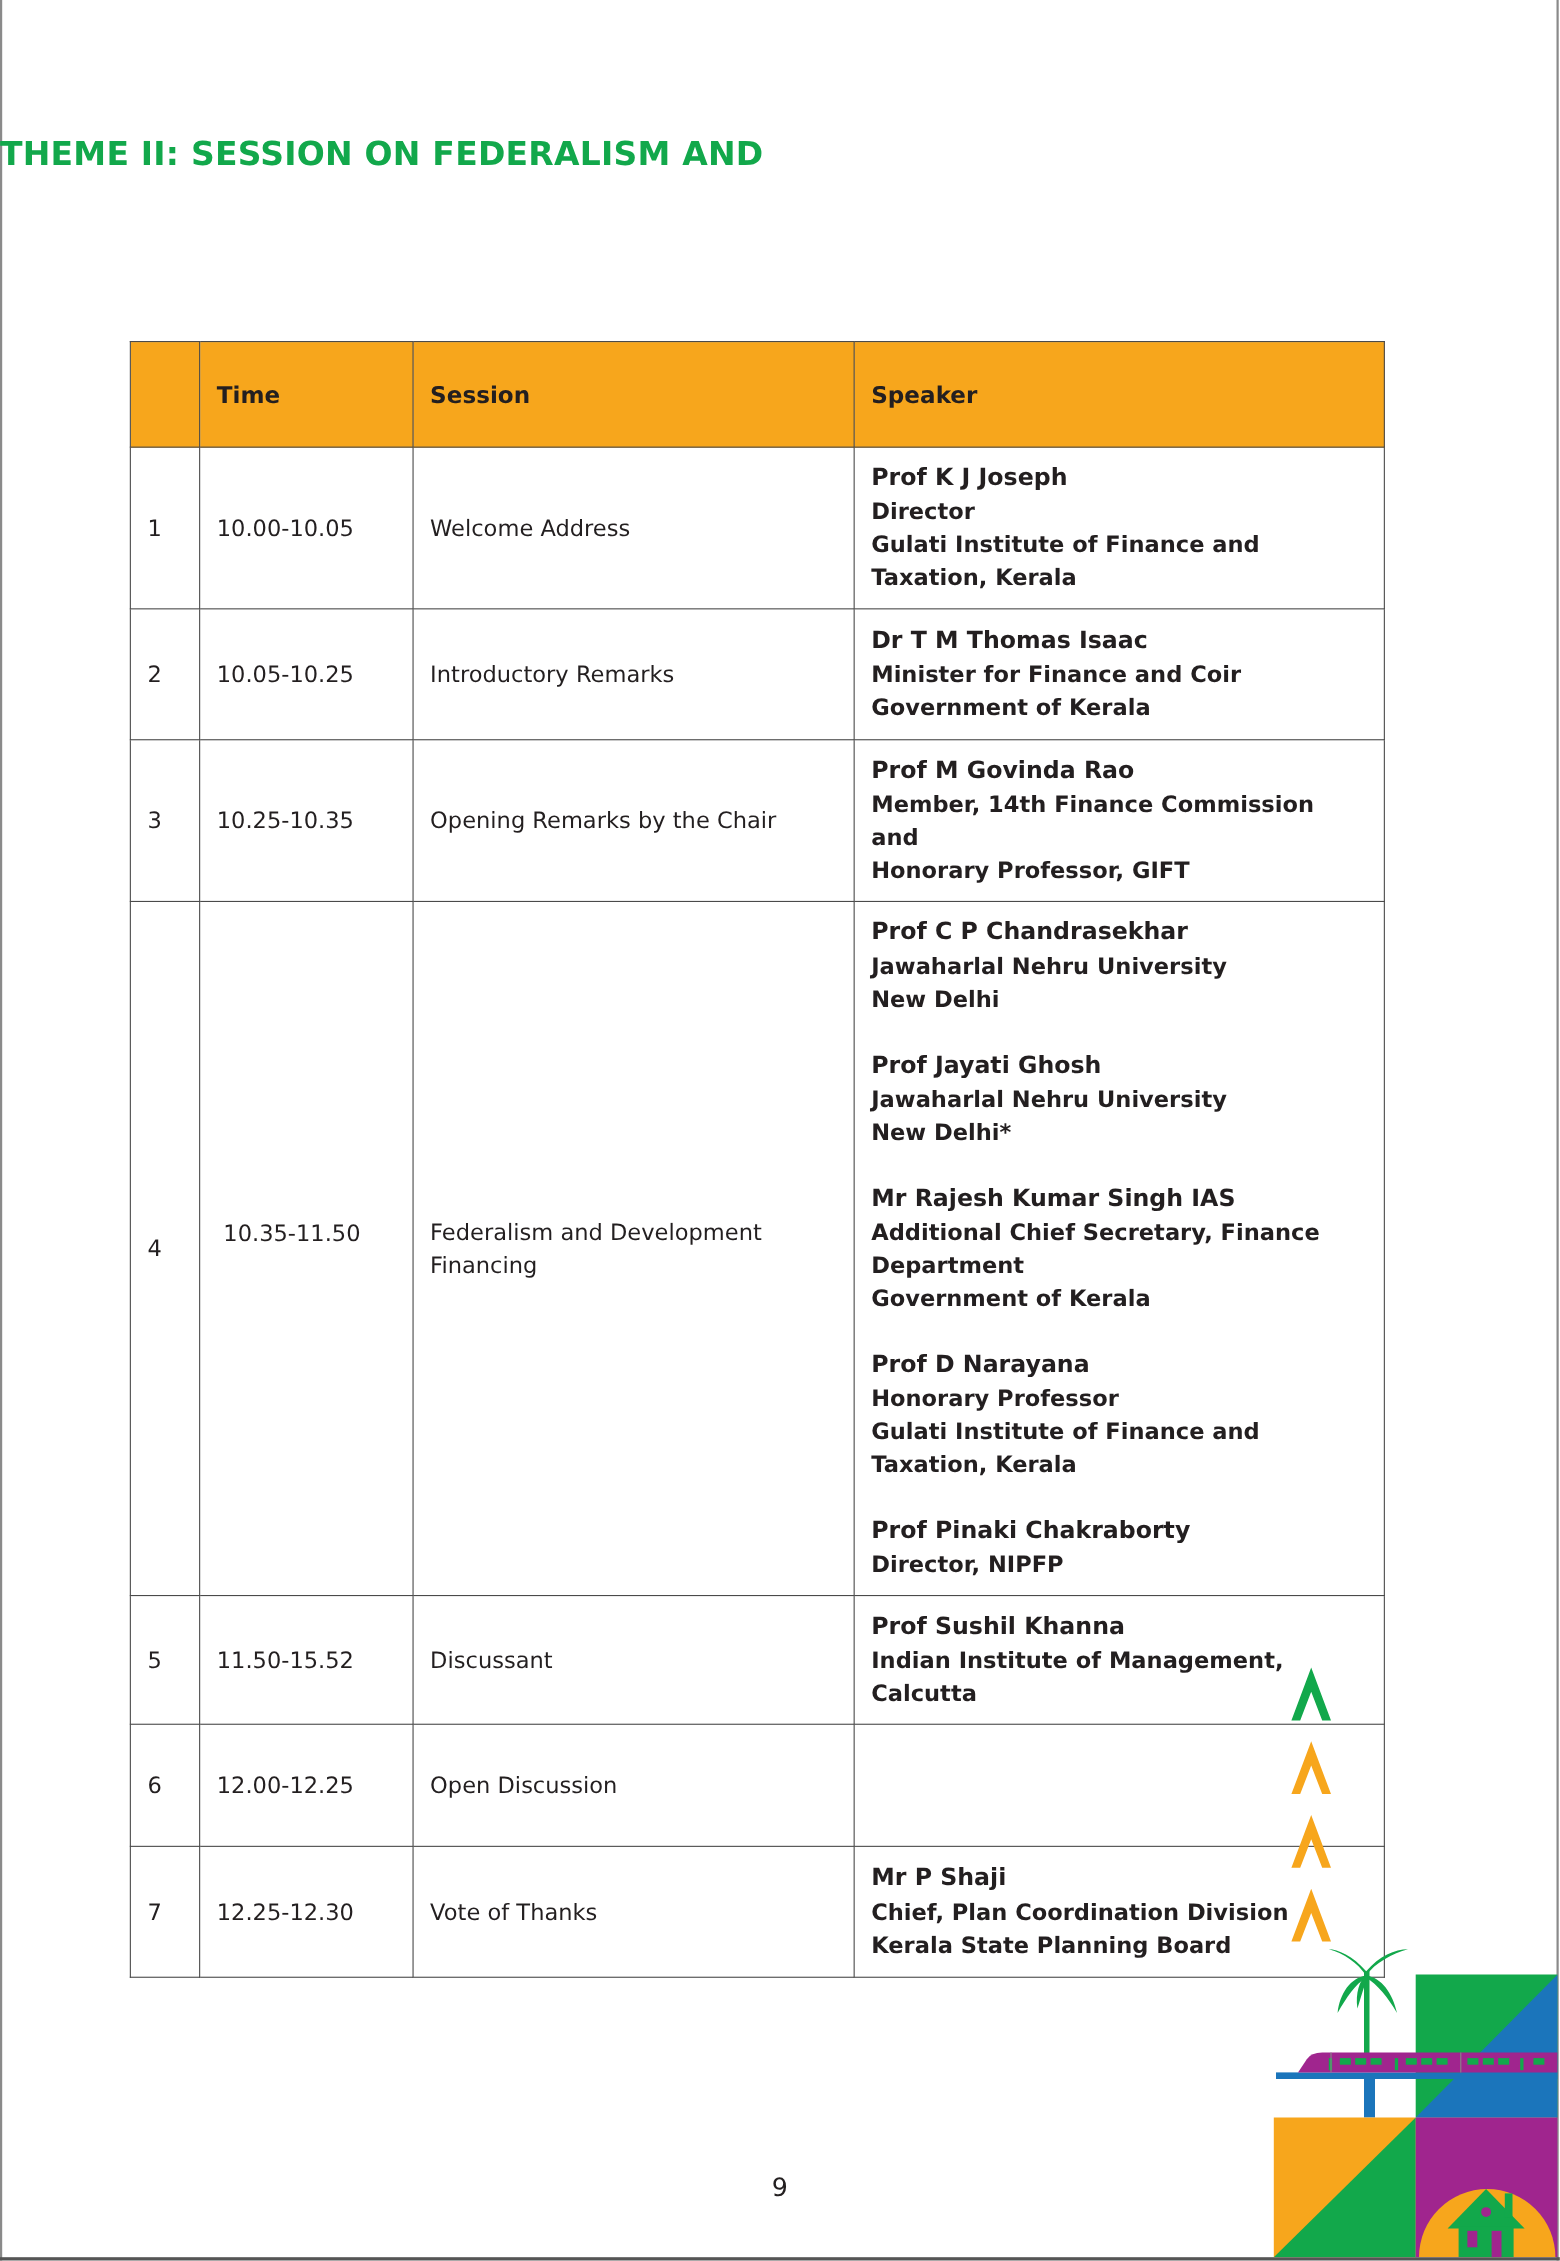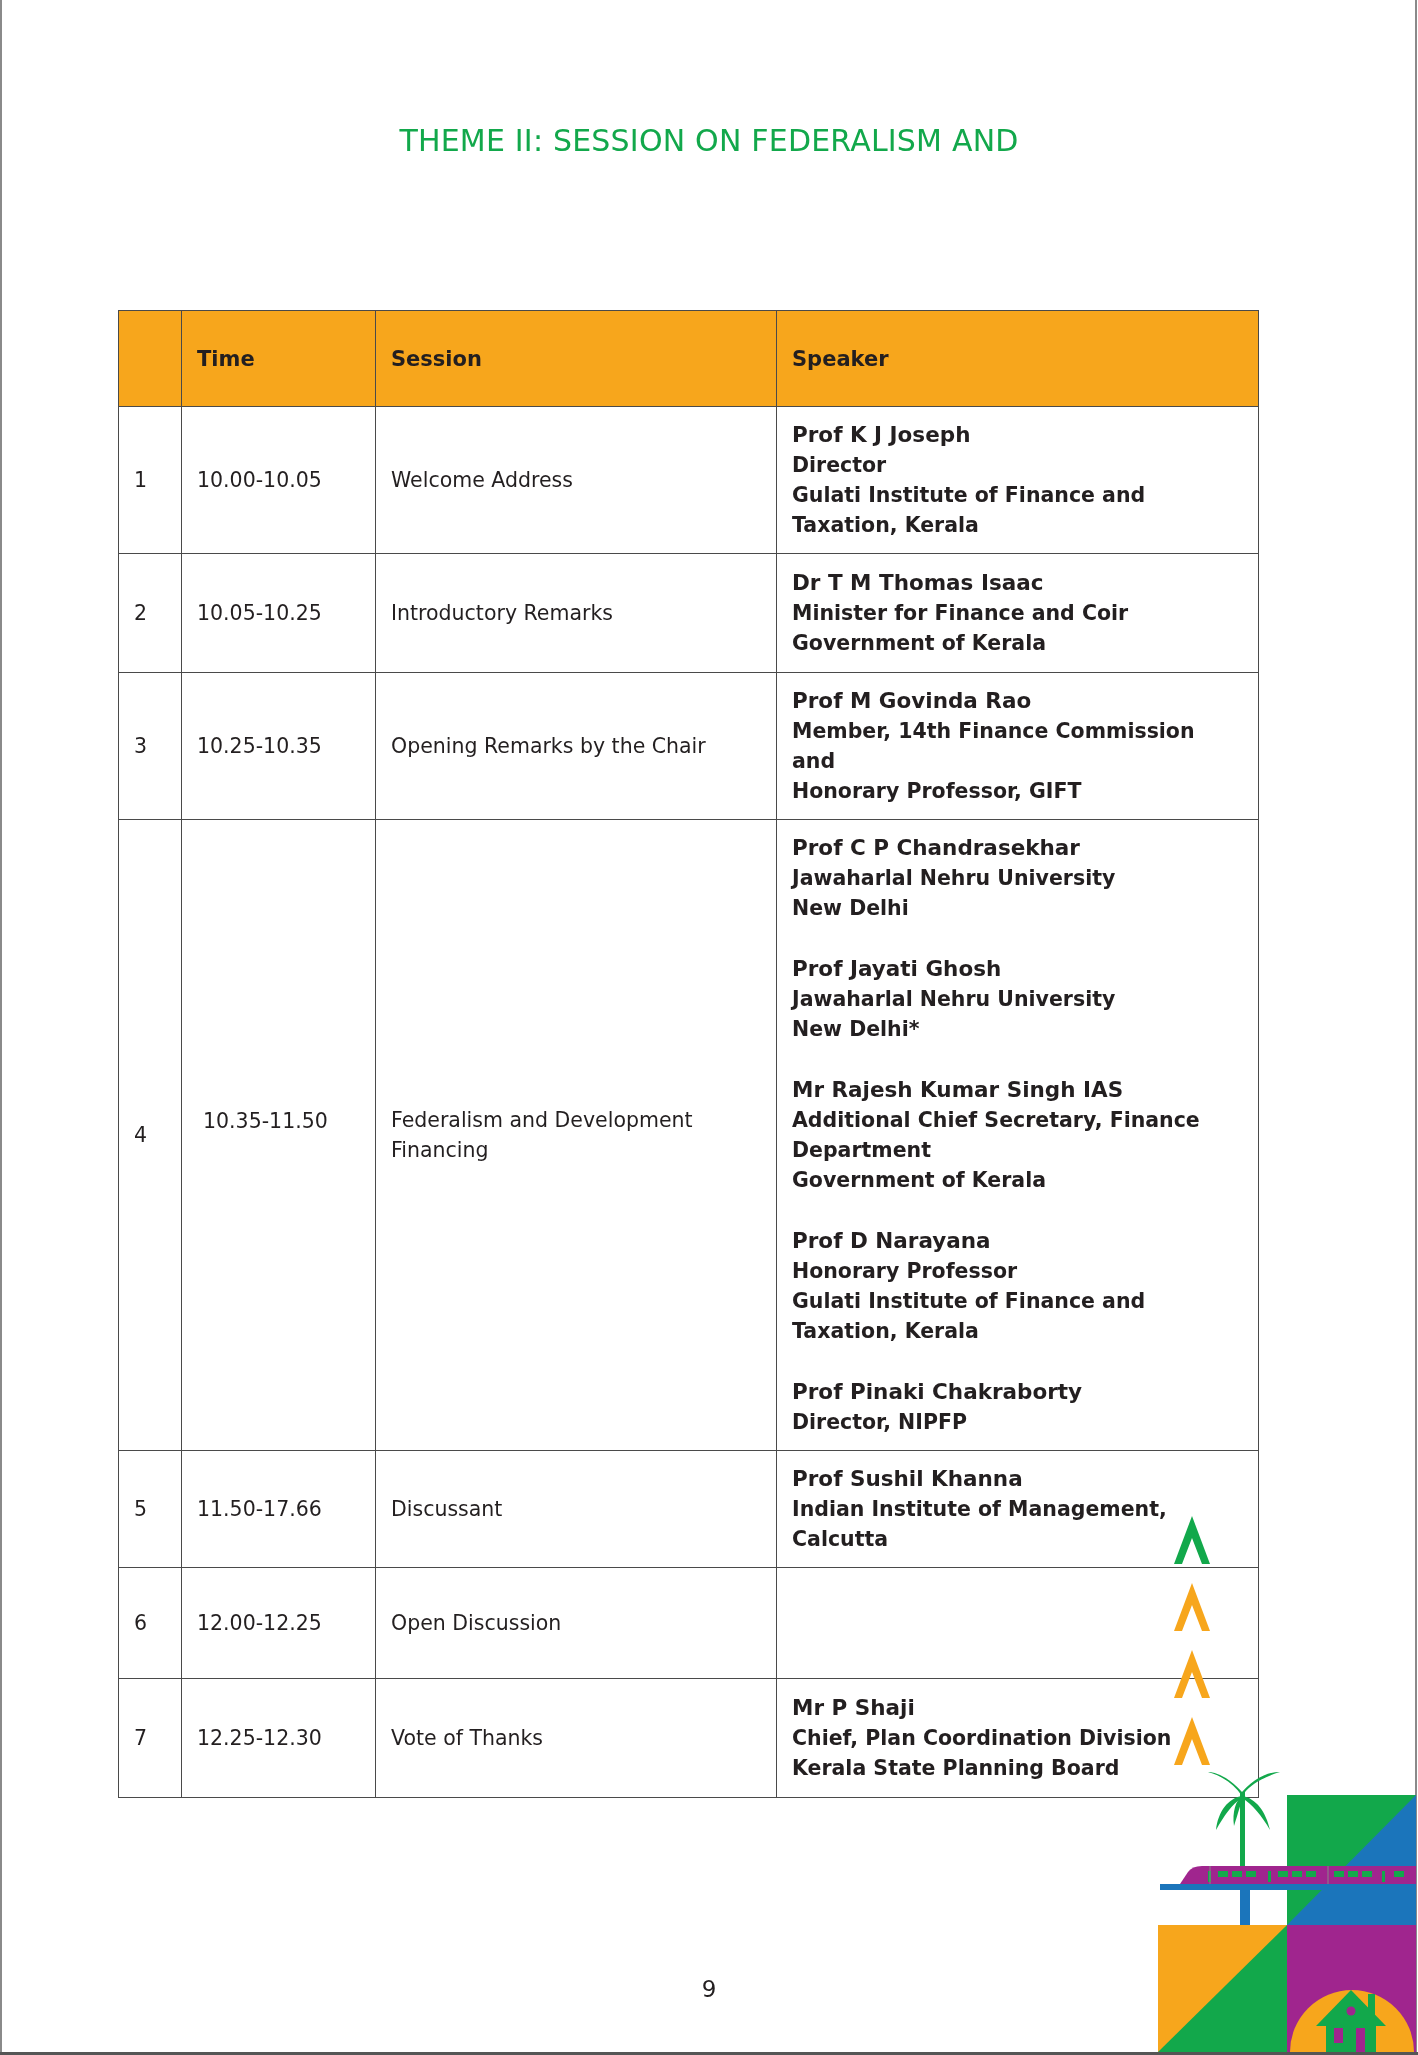--- a/index.html
+++ b/index.html
@@ -6,21 +6,21 @@
   body {
     width: 1418px; height: 2055px; position: relative; overflow: hidden;
     background: #ffffff; font-family: "DejaVu Sans", sans-serif; color: #231f20;
   }
   .page-border-left { position: absolute; left: 0; top: 0; width: 2px; height: 2055px; background: #8a8a8a; }
   .page-border-right { position: absolute; left: 1415px; top: 0; width: 2px; height: 2055px; background: #8a8a8a; }
   .page-border-bottom { position: absolute; left: 0; top: 2052px; width: 1418px; height: 3px; background: #555; }
 
   .title {
     position: absolute; left: 0; width: 1418px; top: 122px;
-    text-align: center; color: #12a84b; font-weight: normal;
+    color: #12a84b; font-weight: bold;
     font-family: "DejaVu Sans", sans-serif; font-size: 30px; line-height: 38px;
     letter-spacing: 0.2px;
   }
 
   table.agenda {
     position: absolute; left: 118px; top: 310px; width: 1140px;
     border-collapse: collapse; table-layout: fixed;
   }
   table.agenda td, table.agenda th {
     border: 1.6px solid #4a4a4a; padding: 13px 15px; vertical-align: middle;
@@ -142,21 +142,21 @@
             <div class="spk-line">Gulati Institute of Finance and Taxation, Kerala</div>
           </div>
           <div class="spk-block">
             <div class="spk-name">Prof Pinaki Chakraborty</div>
             <div class="spk-line">Director, NIPFP</div>
           </div>
         </td>
       </tr>
       <tr class="r5">
         <td class="num">5</td>
-        <td>11.50-17.66</td>
+        <td>11.50-15.52</td>
         <td>Discussant</td>
         <td class="speaker">
           <div class="spk-block">
             <div class="spk-name">Prof Sushil Khanna</div>
             <div class="spk-line">Indian Institute of Management, Calcutta</div>
           </div>
         </td>
       </tr>
       <tr class="r6">
         <td class="num">6</td>

